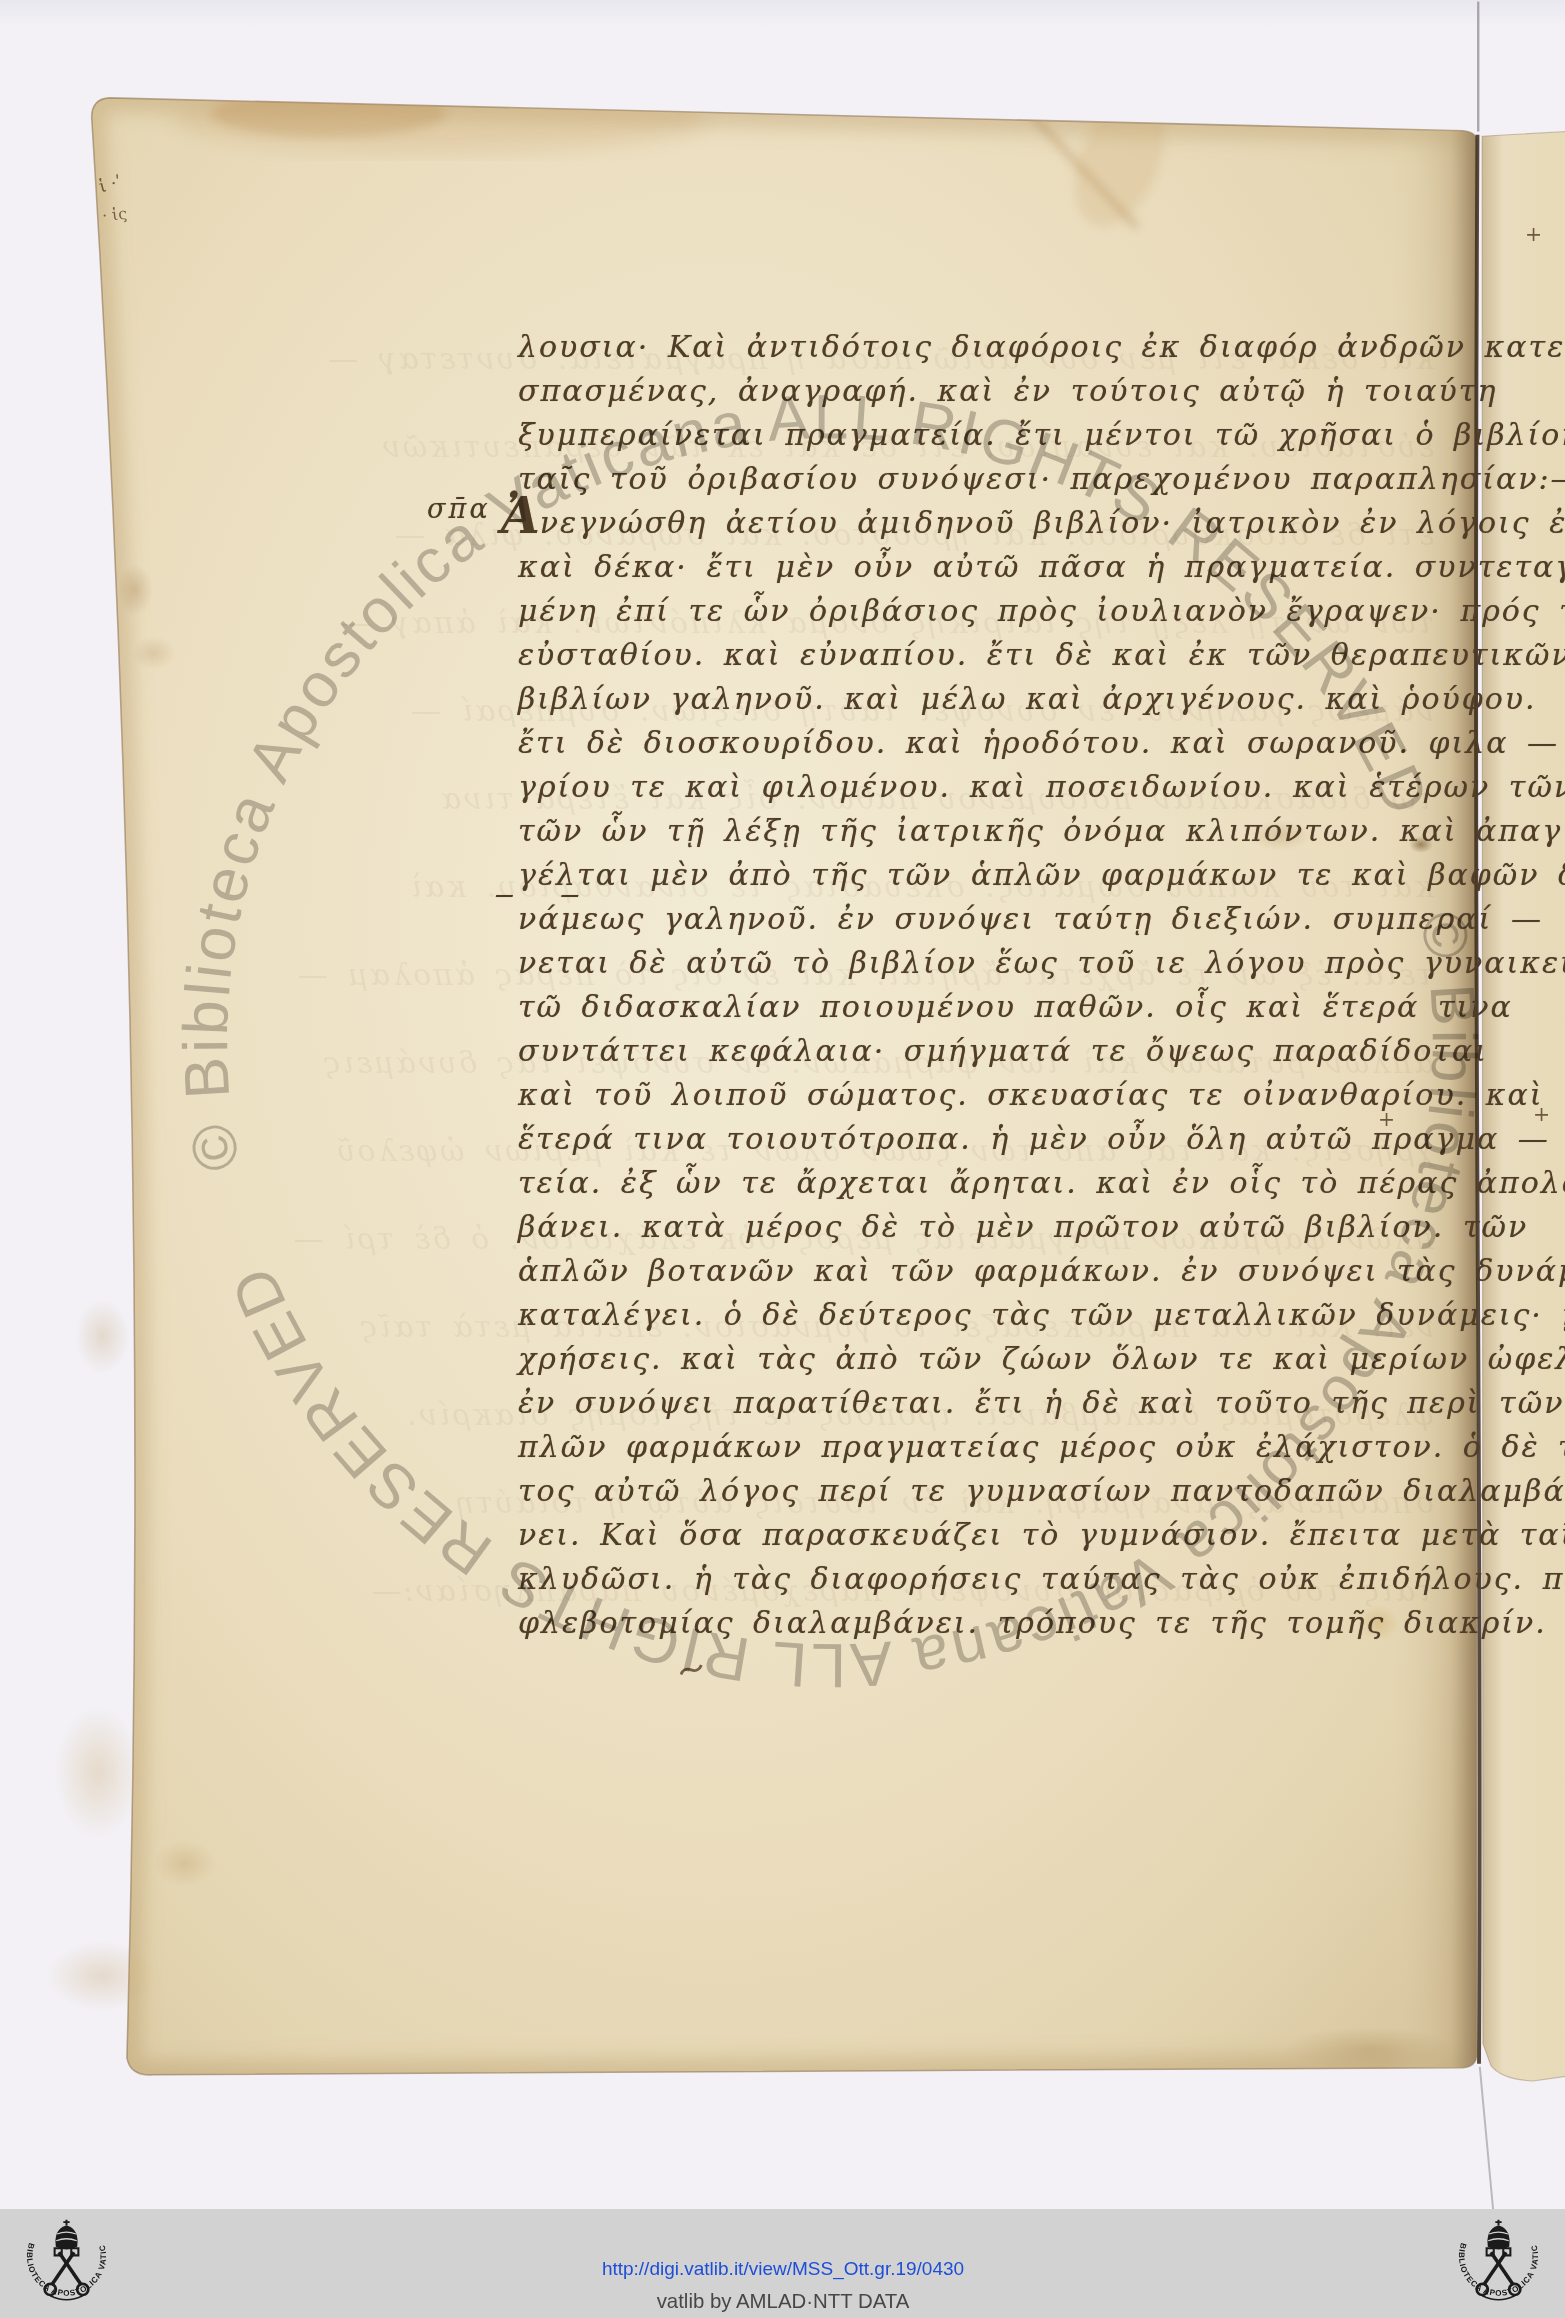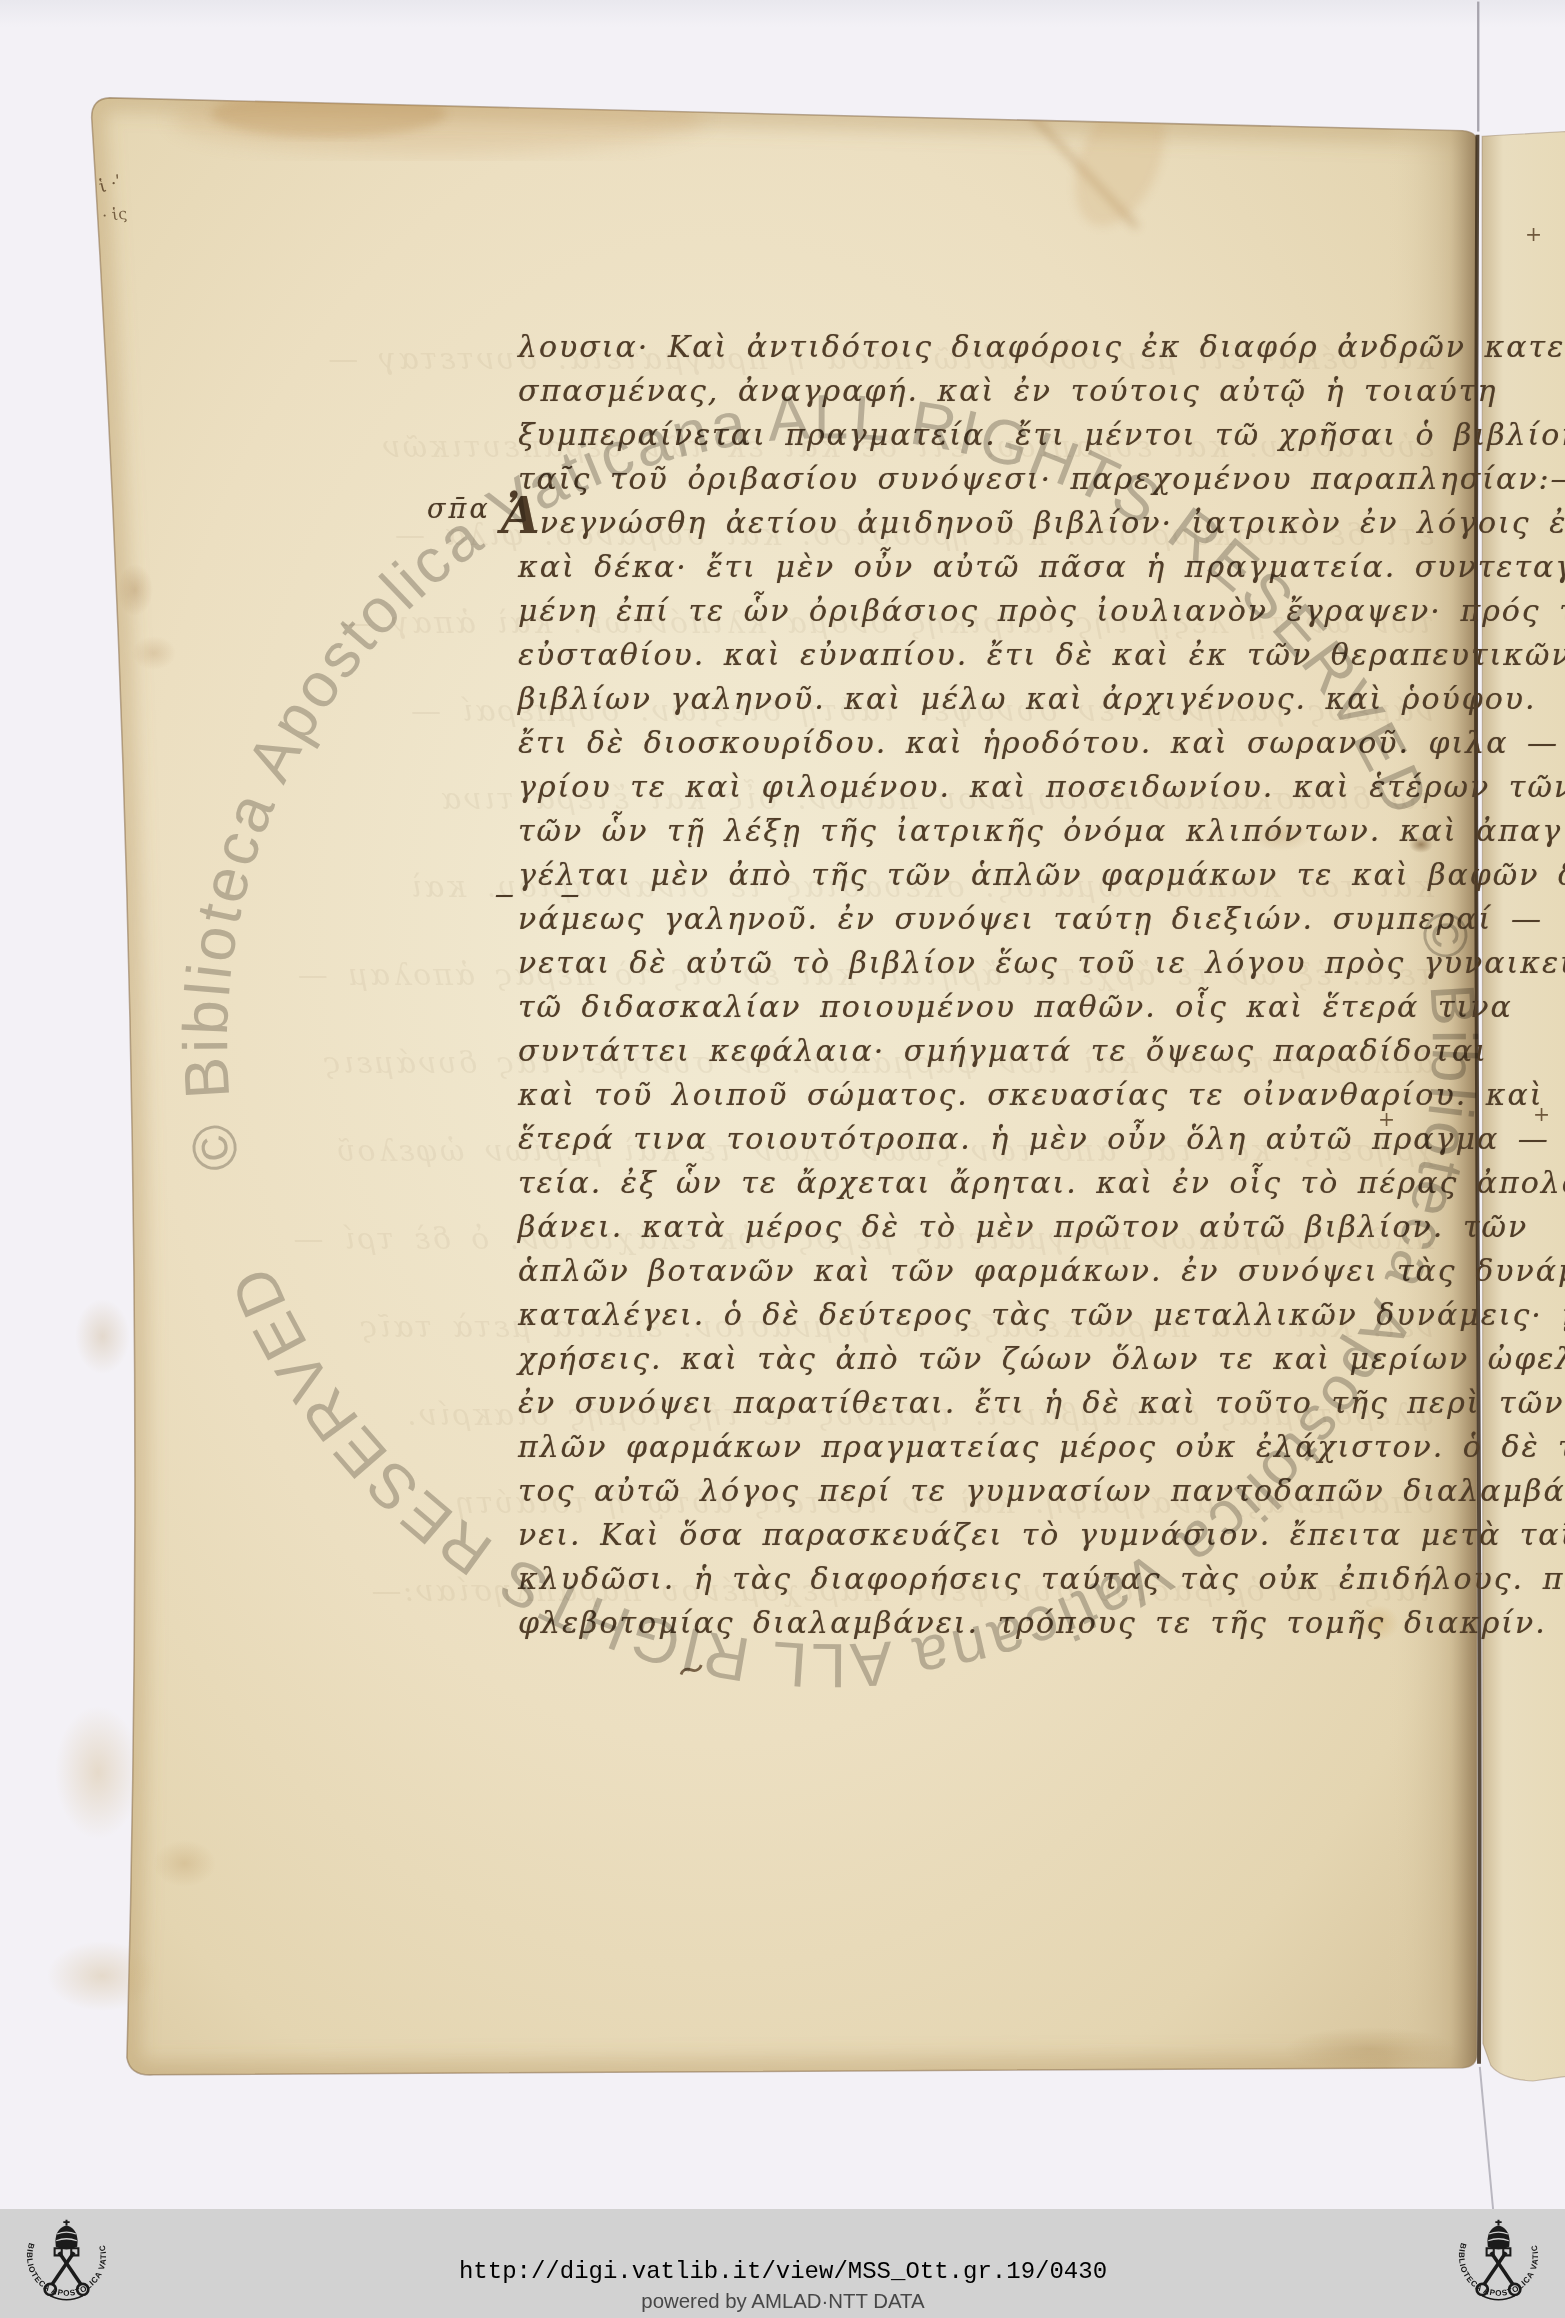--- a/index.html
+++ b/index.html
@@ -23,21 +23,21 @@
            transform:scaleX(-1);opacity:.085;white-space:nowrap;}
   .margin-note{position:absolute;font-family:"DejaVu Serif",serif;font-style:italic;
            color:#4c3a26;text-shadow:0 0 0.8px rgba(76,58,38,.5);}
   .ink-mark{position:absolute;font-family:"DejaVu Serif",serif;color:#5a4227;}
   
   #wm{mix-blend-mode:multiply;}
   
   #footer{position:absolute;left:0;top:2209px;width:1566px;height:110px;background:#d2d2d2;}
   .f-line{position:absolute;left:0;width:1566px;text-align:center;color:#3a3a3a;}
   #f-copy{top:11px;font-size:31px;letter-spacing:0.4px;}
-  #f-url{top:49px;font-size:24px;color:#000000;font-family:Liberation Mono, monospace;}
+  #f-url{top:49px;font-size:19px;color:#1d4ed8;}
   #f-pow{top:81px;font-size:20.4px;color:#474747;}
   .logo{position:absolute;top:2215px;width:99px;height:99px;}
   #logo-left{left:17px;}
   #logo-right{left:1449px;}
 </style>
 </head>
 <body>
 
 <div id="bg" class="layer"></div>
 
@@ -184,21 +184,21 @@
       <textPath href="#wmring" startOffset="0">© Biblioteca Apostolica Vaticana ALL RIGHTS RESERVED </textPath>
     </text>
     <text>
       <textPath href="#wmring" startOffset="2419">© Biblioteca Apostolica Vaticana ALL RIGHTS RESERVED </textPath>
     </text>
   </g>
 </svg>
 
 <div id="footer">
   <div id="f-url" class="f-line">http://digi.vatlib.it/view/MSS_Ott.gr.19/0430</div>
-  <div id="f-pow" class="f-line">powered by AMLAD·NTT DATA</div>
+  <div id="f-pow" class="f-line">vatlib by AMLAD·NTT DATA</div>
 </div>
 
 <svg id="logo-left" class="logo" viewBox="0 0 125 125">
   <defs>
     <path id="lgarc" d="M 15.5 35 A 50 50 0 1 0 109.5 35"></path>
   </defs>
   <text font-size="10.2" font-weight="bold" fill="#161616" letter-spacing="1">
     <textPath href="#lgarc">BIBLIOTECA APOSTOLICA VATICANA</textPath>
   </text>
   <g stroke="#1b1b1b" fill="none">

